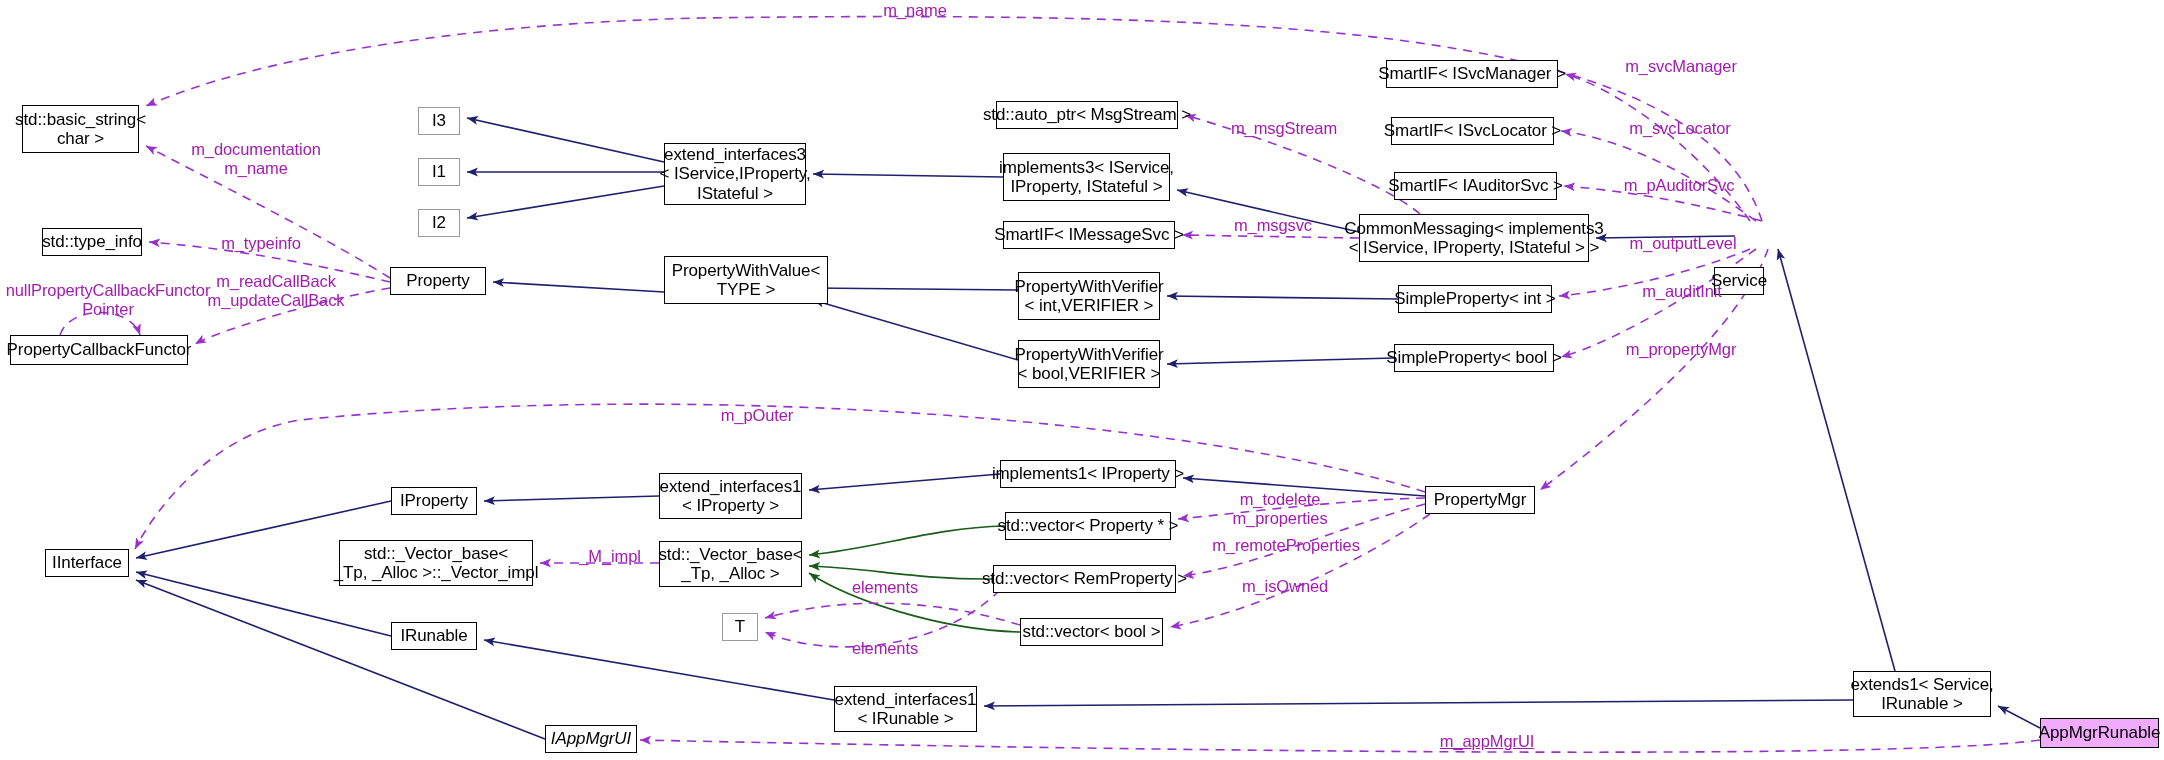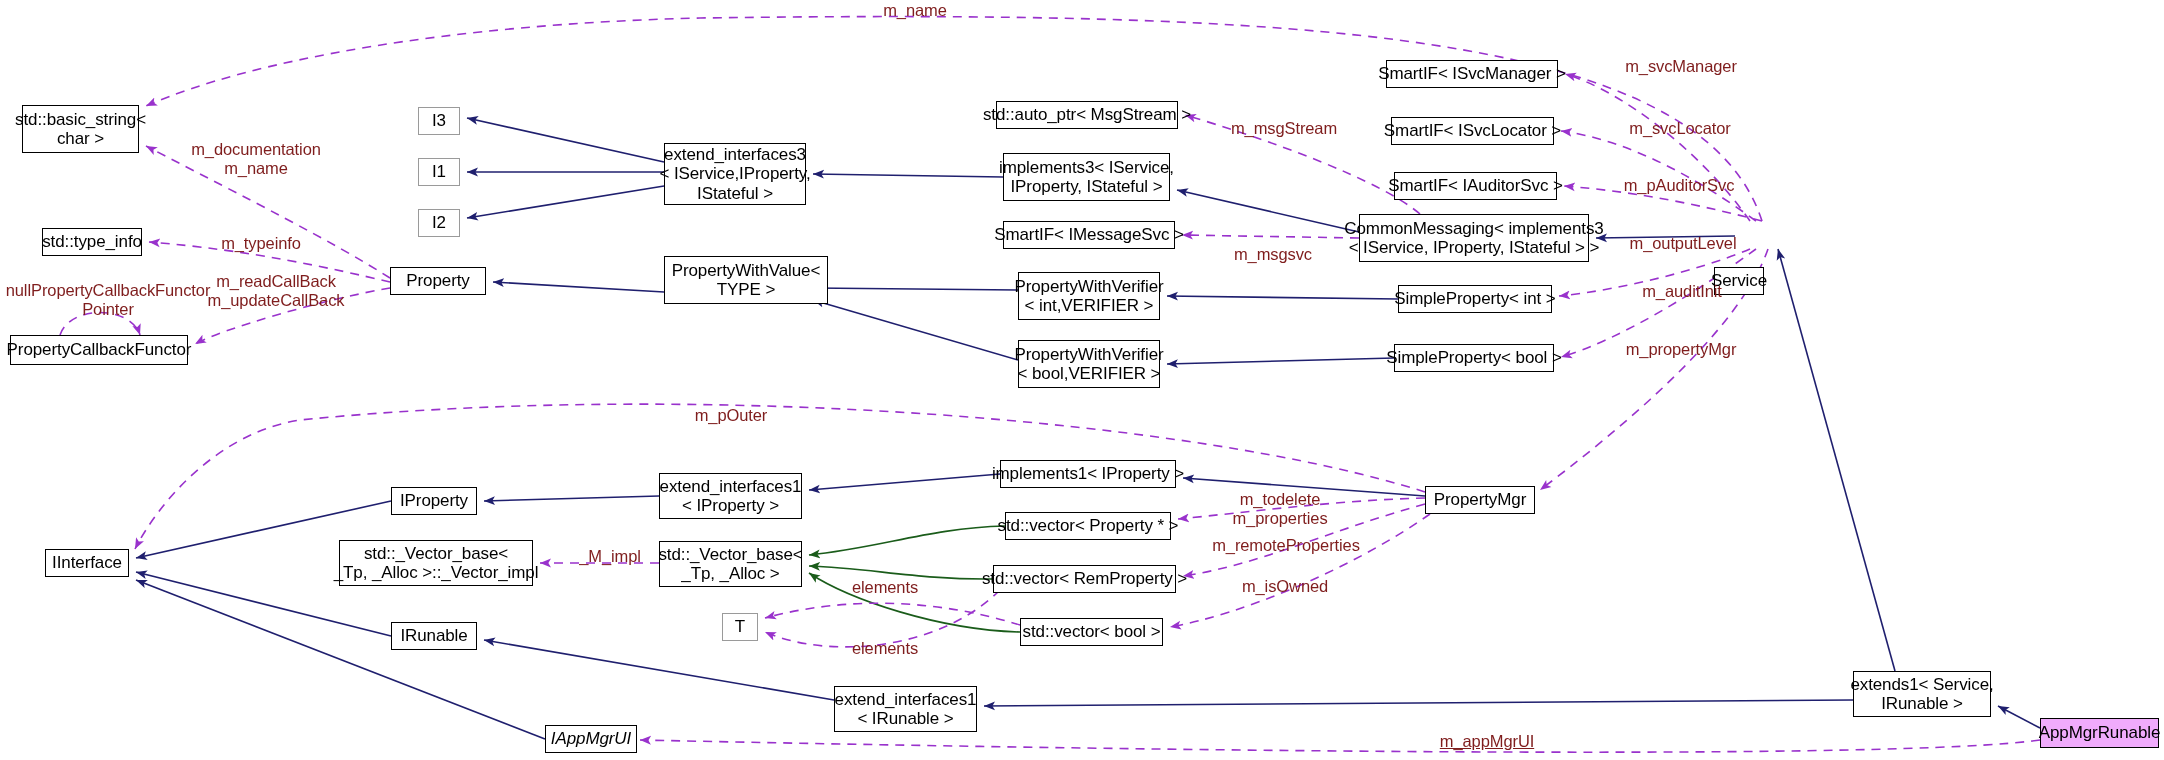--- a/index.html
+++ b/index.html
@@ -38,21 +38,21 @@
   .node.grey-border {
     border: 1px solid #9a9a9a;
   }
   .node.highlight {
     background: #f0abfc;
     border: 1px solid #000000;
   }
   .edge-label {
     position: absolute;
     font-size: 16.5px;
-    color: #7f1d1d;
+    color: #a21caf;
     white-space: pre;
     text-align: center;
     line-height: 1.15;
     letter-spacing: -0.1px;
   }
 </style>
 </head>
 <body>
 
 <div id="canvas">
@@ -176,28 +176,28 @@
   <div id="labels-layer">
       <div class="edge-label" style="left: 855px; top: 1px; width: 120px;">m_name</div>
       <div class="edge-label" style="left: 176px; top: 140px; width: 160px;">m_documentation
 m_name</div>
       <div class="edge-label" style="left: 196px; top: 234px; width: 130px;">m_typeinfo</div>
       <div class="edge-label" style="left: 0px; top: 281px; width: 216px;">nullPropertyCallbackFunctor
 Pointer</div>
       <div class="edge-label" style="left: 180px; top: 272px; width: 192px;">m_readCallBack
 m_updateCallBack</div>
       <div class="edge-label" style="left: 1215px; top: 119px; width: 138px;">m_msgStream</div>
-      <div class="edge-label" style="left: 1218px; top: 216px; width: 110px; margin-top: 29px;">m_msgsvc</div>
+      <div class="edge-label" style="left: 1218px; top: 216px; width: 110px;">m_msgsvc</div>
       <div class="edge-label" style="left: 1608px; top: 57px; width: 146px;">m_svcManager</div>
       <div class="edge-label" style="left: 1612px; top: 119px; width: 136px;">m_svcLocator</div>
       <div class="edge-label" style="left: 1606px; top: 176px; width: 146px;">m_pAuditorSvc</div>
       <div class="edge-label" style="left: 1612px; top: 234px; width: 142px;">m_outputLevel</div>
       <div class="edge-label" style="left: 1626px; top: 282px; width: 112px;">m_auditInit</div>
       <div class="edge-label" style="left: 1606px; top: 340px; width: 150px;">m_propertyMgr</div>
-      <div class="edge-label" style="left: 676px; top: 406px; width: 110px;">m_pOuter</div>
+      <div class="edge-label" style="left: 702px; top: 406px; width: 110px;">m_pOuter</div>
       <div class="edge-label" style="left: 564px; top: 547px; width: 92px;">_M_impl</div>
       <div class="edge-label" style="left: 834px; top: 578px; width: 102px;">elements</div>
       <div class="edge-label" style="left: 834px; top: 639px; width: 102px;">elements</div>
       <div class="edge-label" style="left: 1212px; top: 490px; width: 136px;">m_todelete
 m_properties</div>
       <div class="edge-label" style="left: 1196px; top: 536px; width: 180px;">m_remoteProperties</div>
       <div class="edge-label" style="left: 1224px; top: 577px; width: 122px;">m_isOwned</div>
       <div class="edge-label" style="left: 1422px; top: 732px; width: 130px; text-decoration: underline;">m_appMgrUI</div>
     </div>
 </div>

